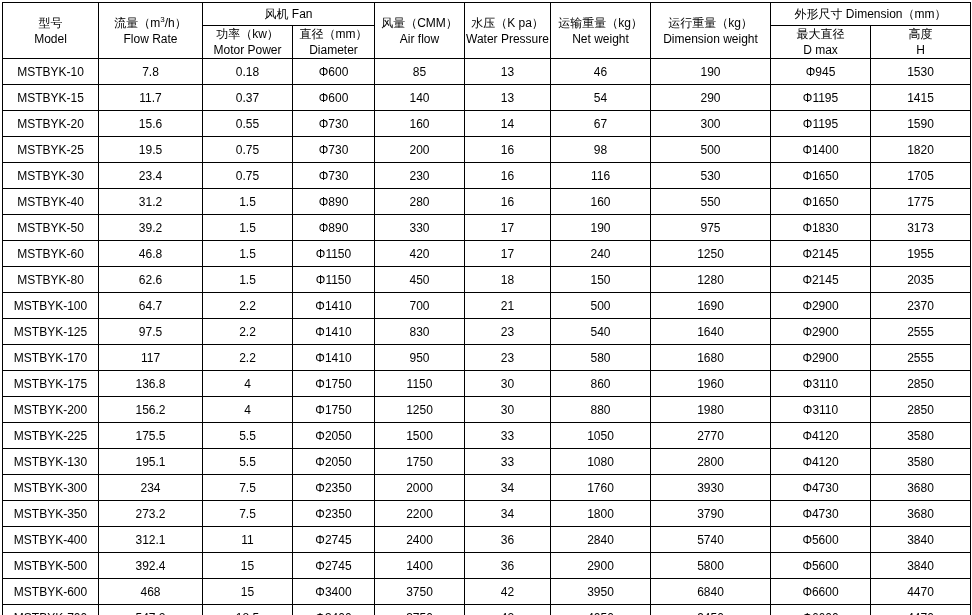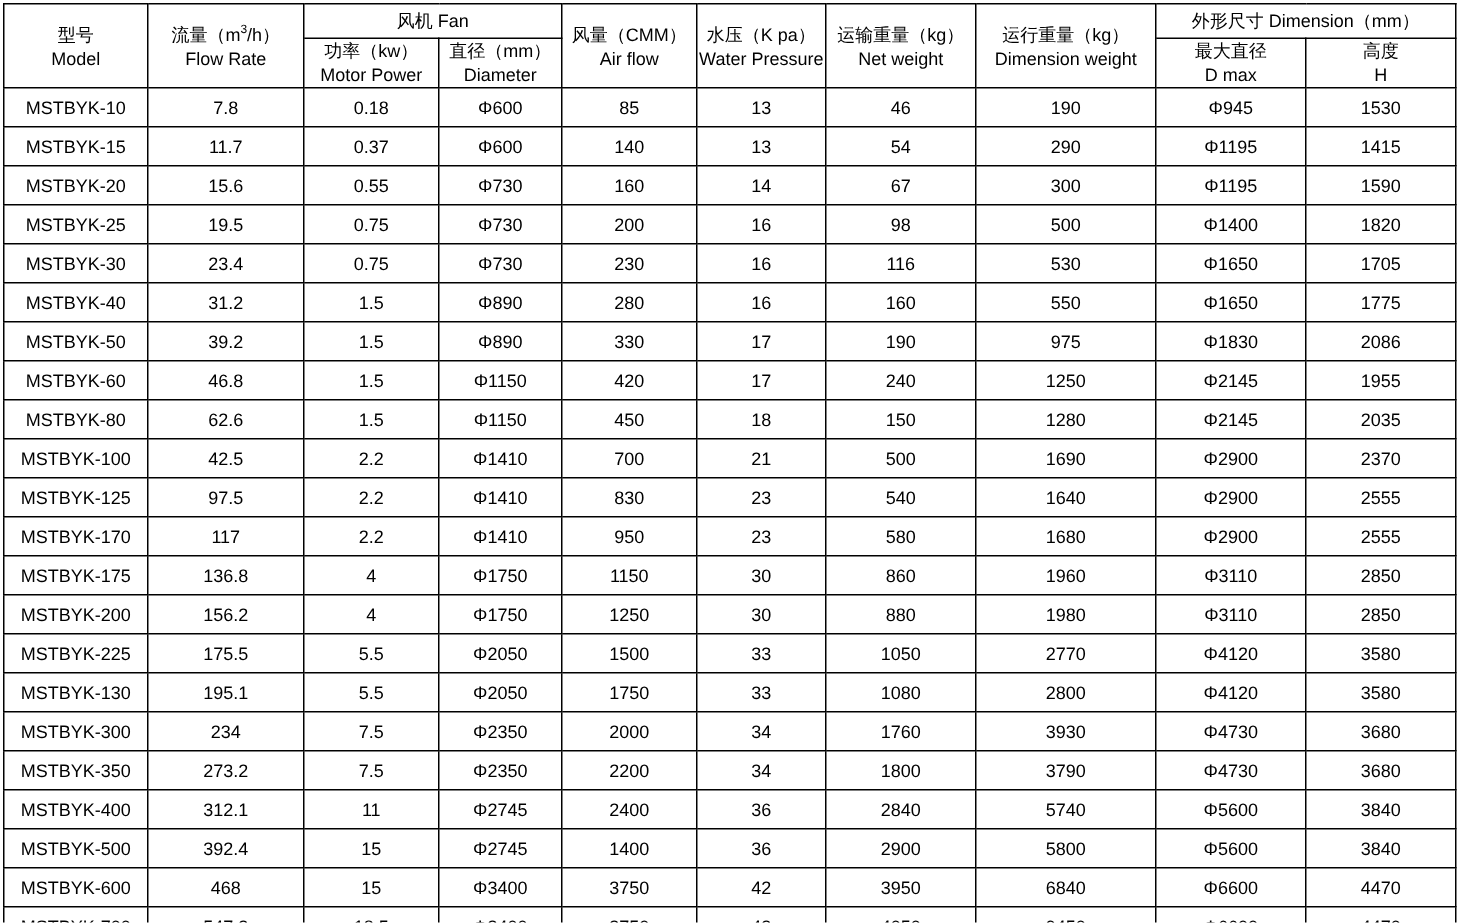--- a/index.html
+++ b/index.html
@@ -200,21 +200,21 @@
       <tr>
         <td>MSTBYK-50</td>
         <td>39.2</td>
         <td>1.5</td>
         <td>Φ890</td>
         <td>330</td>
         <td>17</td>
         <td>190</td>
         <td>975</td>
         <td>Φ1830</td>
-        <td>2086</td>
+        <td>3173</td>
       </tr>
       <tr>
         <td>MSTBYK-60</td>
         <td>46.8</td>
         <td>1.5</td>
         <td>Φ1150</td>
         <td>420</td>
         <td>17</td>
         <td>240</td>
         <td>1250</td>
@@ -228,21 +228,21 @@
         <td>Φ1150</td>
         <td>450</td>
         <td>18</td>
         <td>150</td>
         <td>1280</td>
         <td>Φ2145</td>
         <td>2035</td>
       </tr>
       <tr>
         <td>MSTBYK-100</td>
-        <td>42.5</td>
+        <td>64.7</td>
         <td>2.2</td>
         <td>Φ1410</td>
         <td>700</td>
         <td>21</td>
         <td>500</td>
         <td>1690</td>
         <td>Φ2900</td>
         <td>2370</td>
       </tr>
       <tr>

